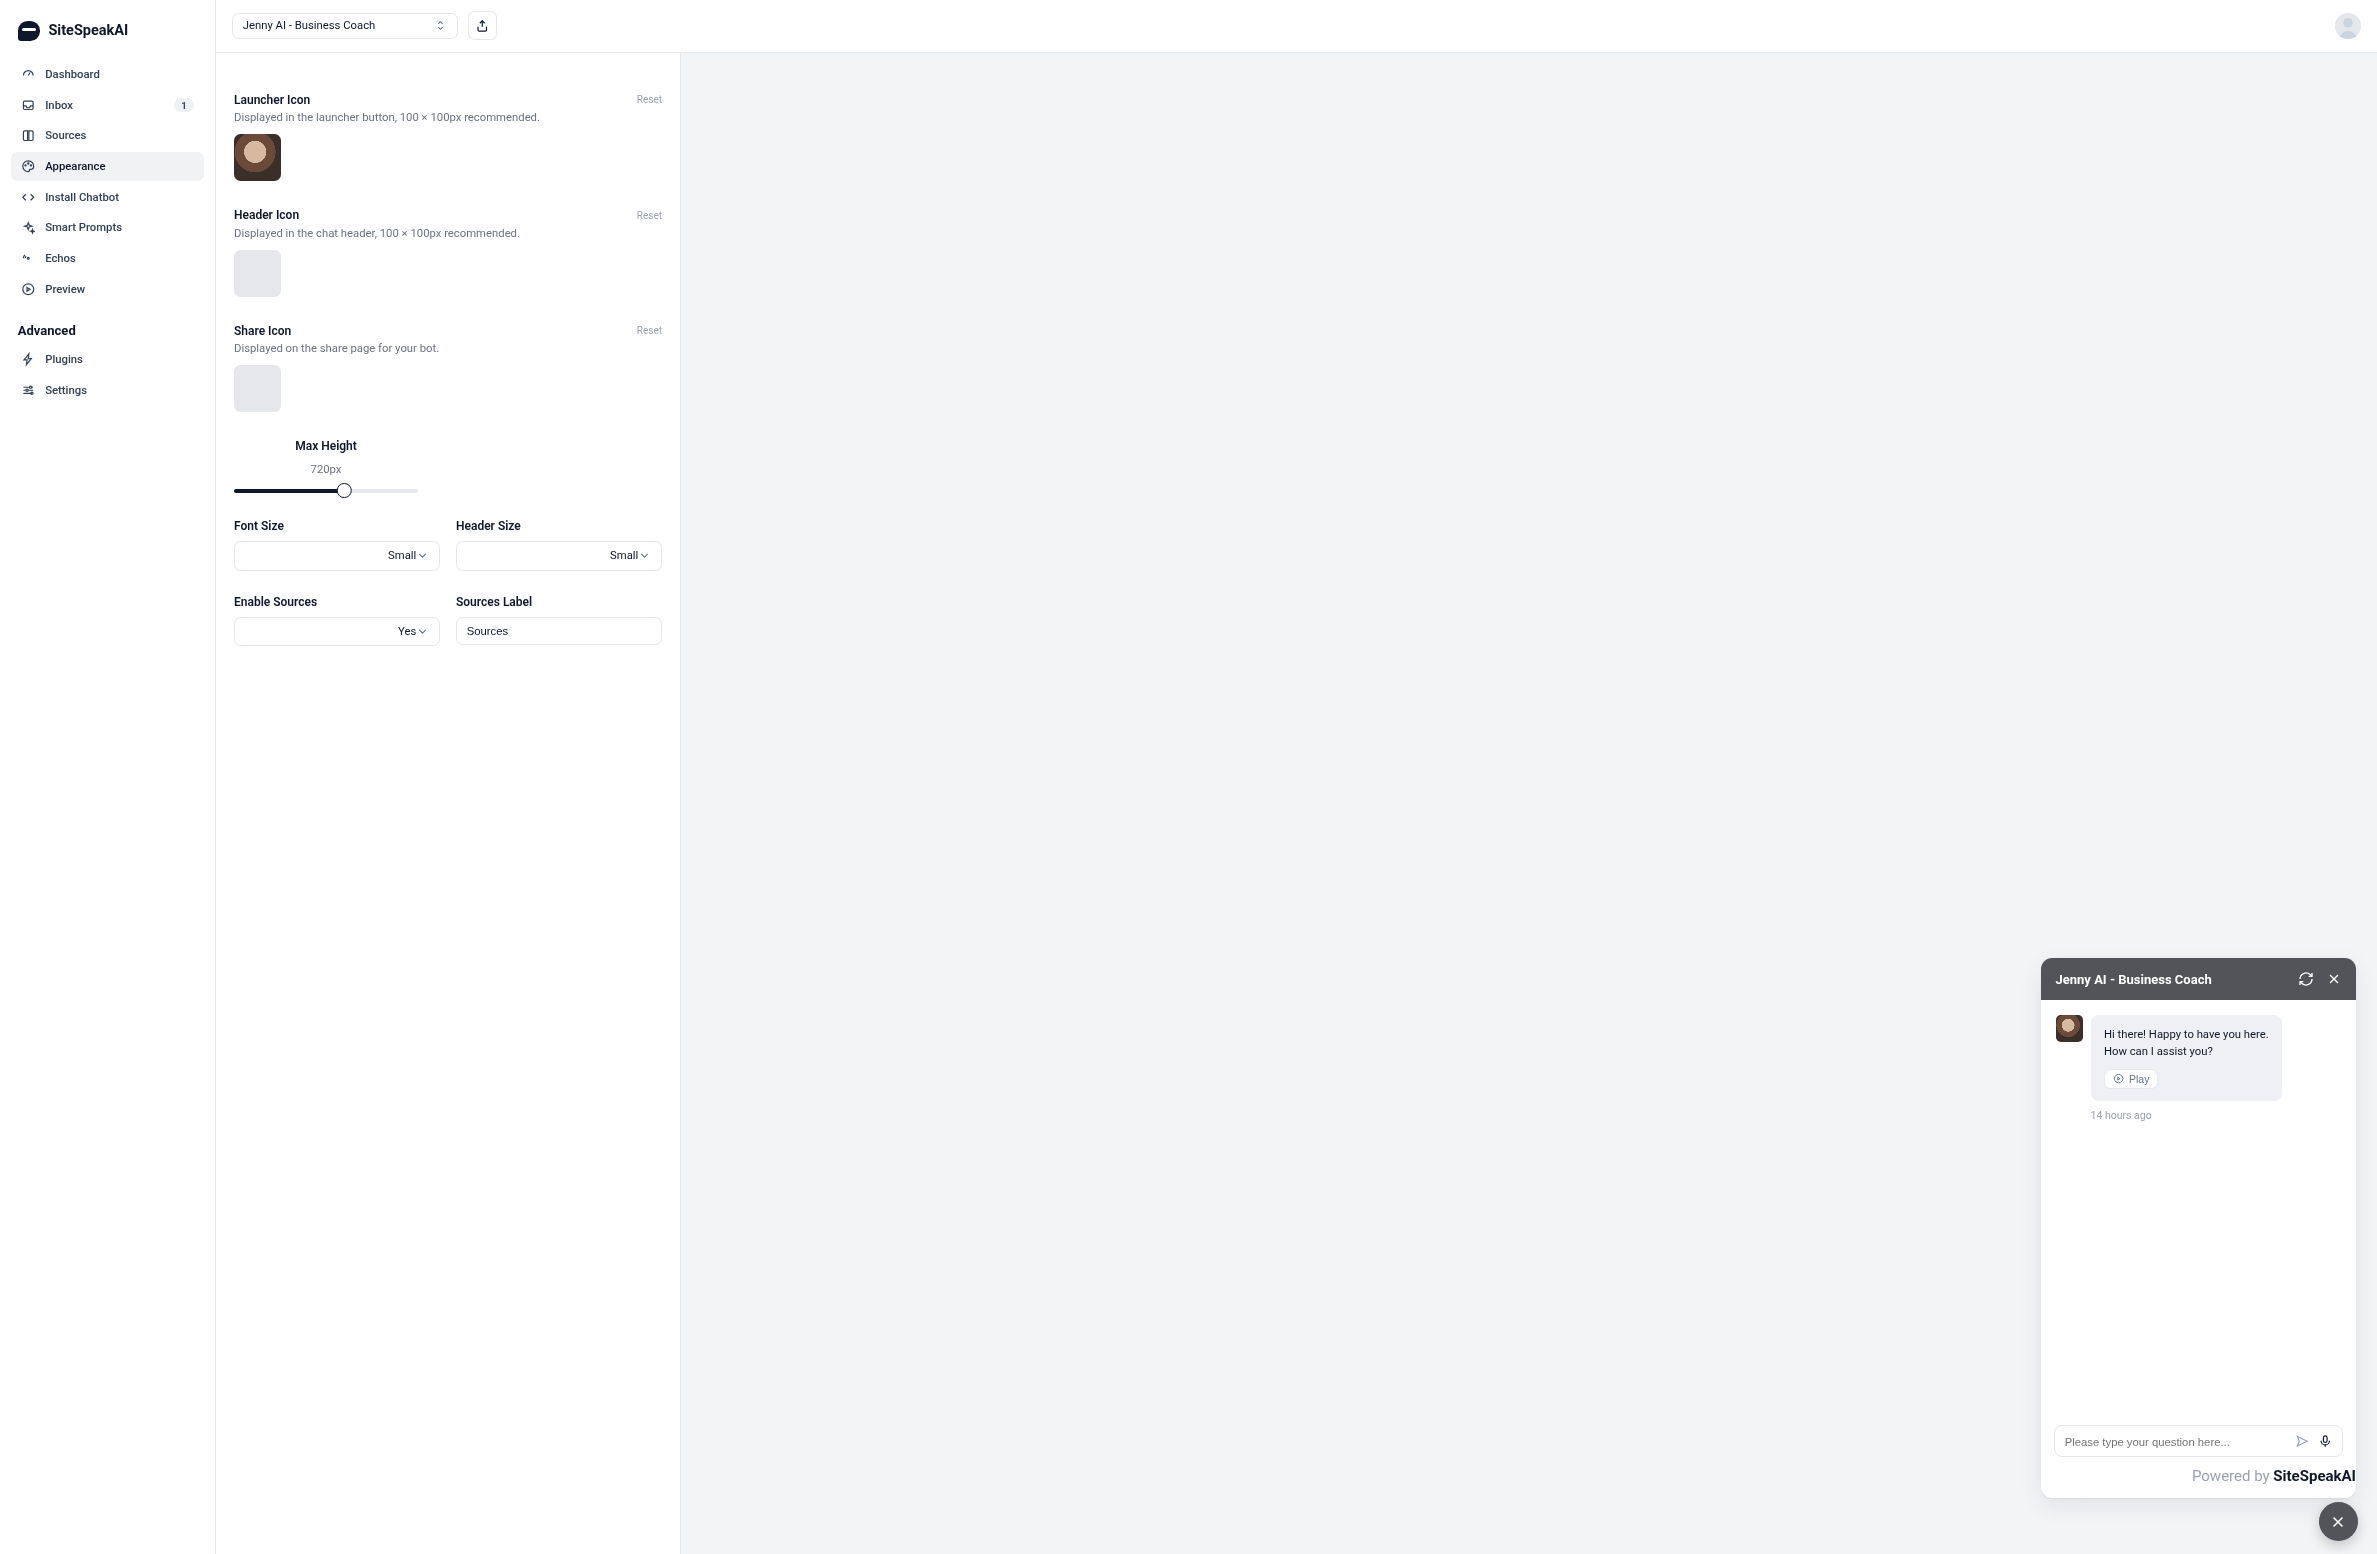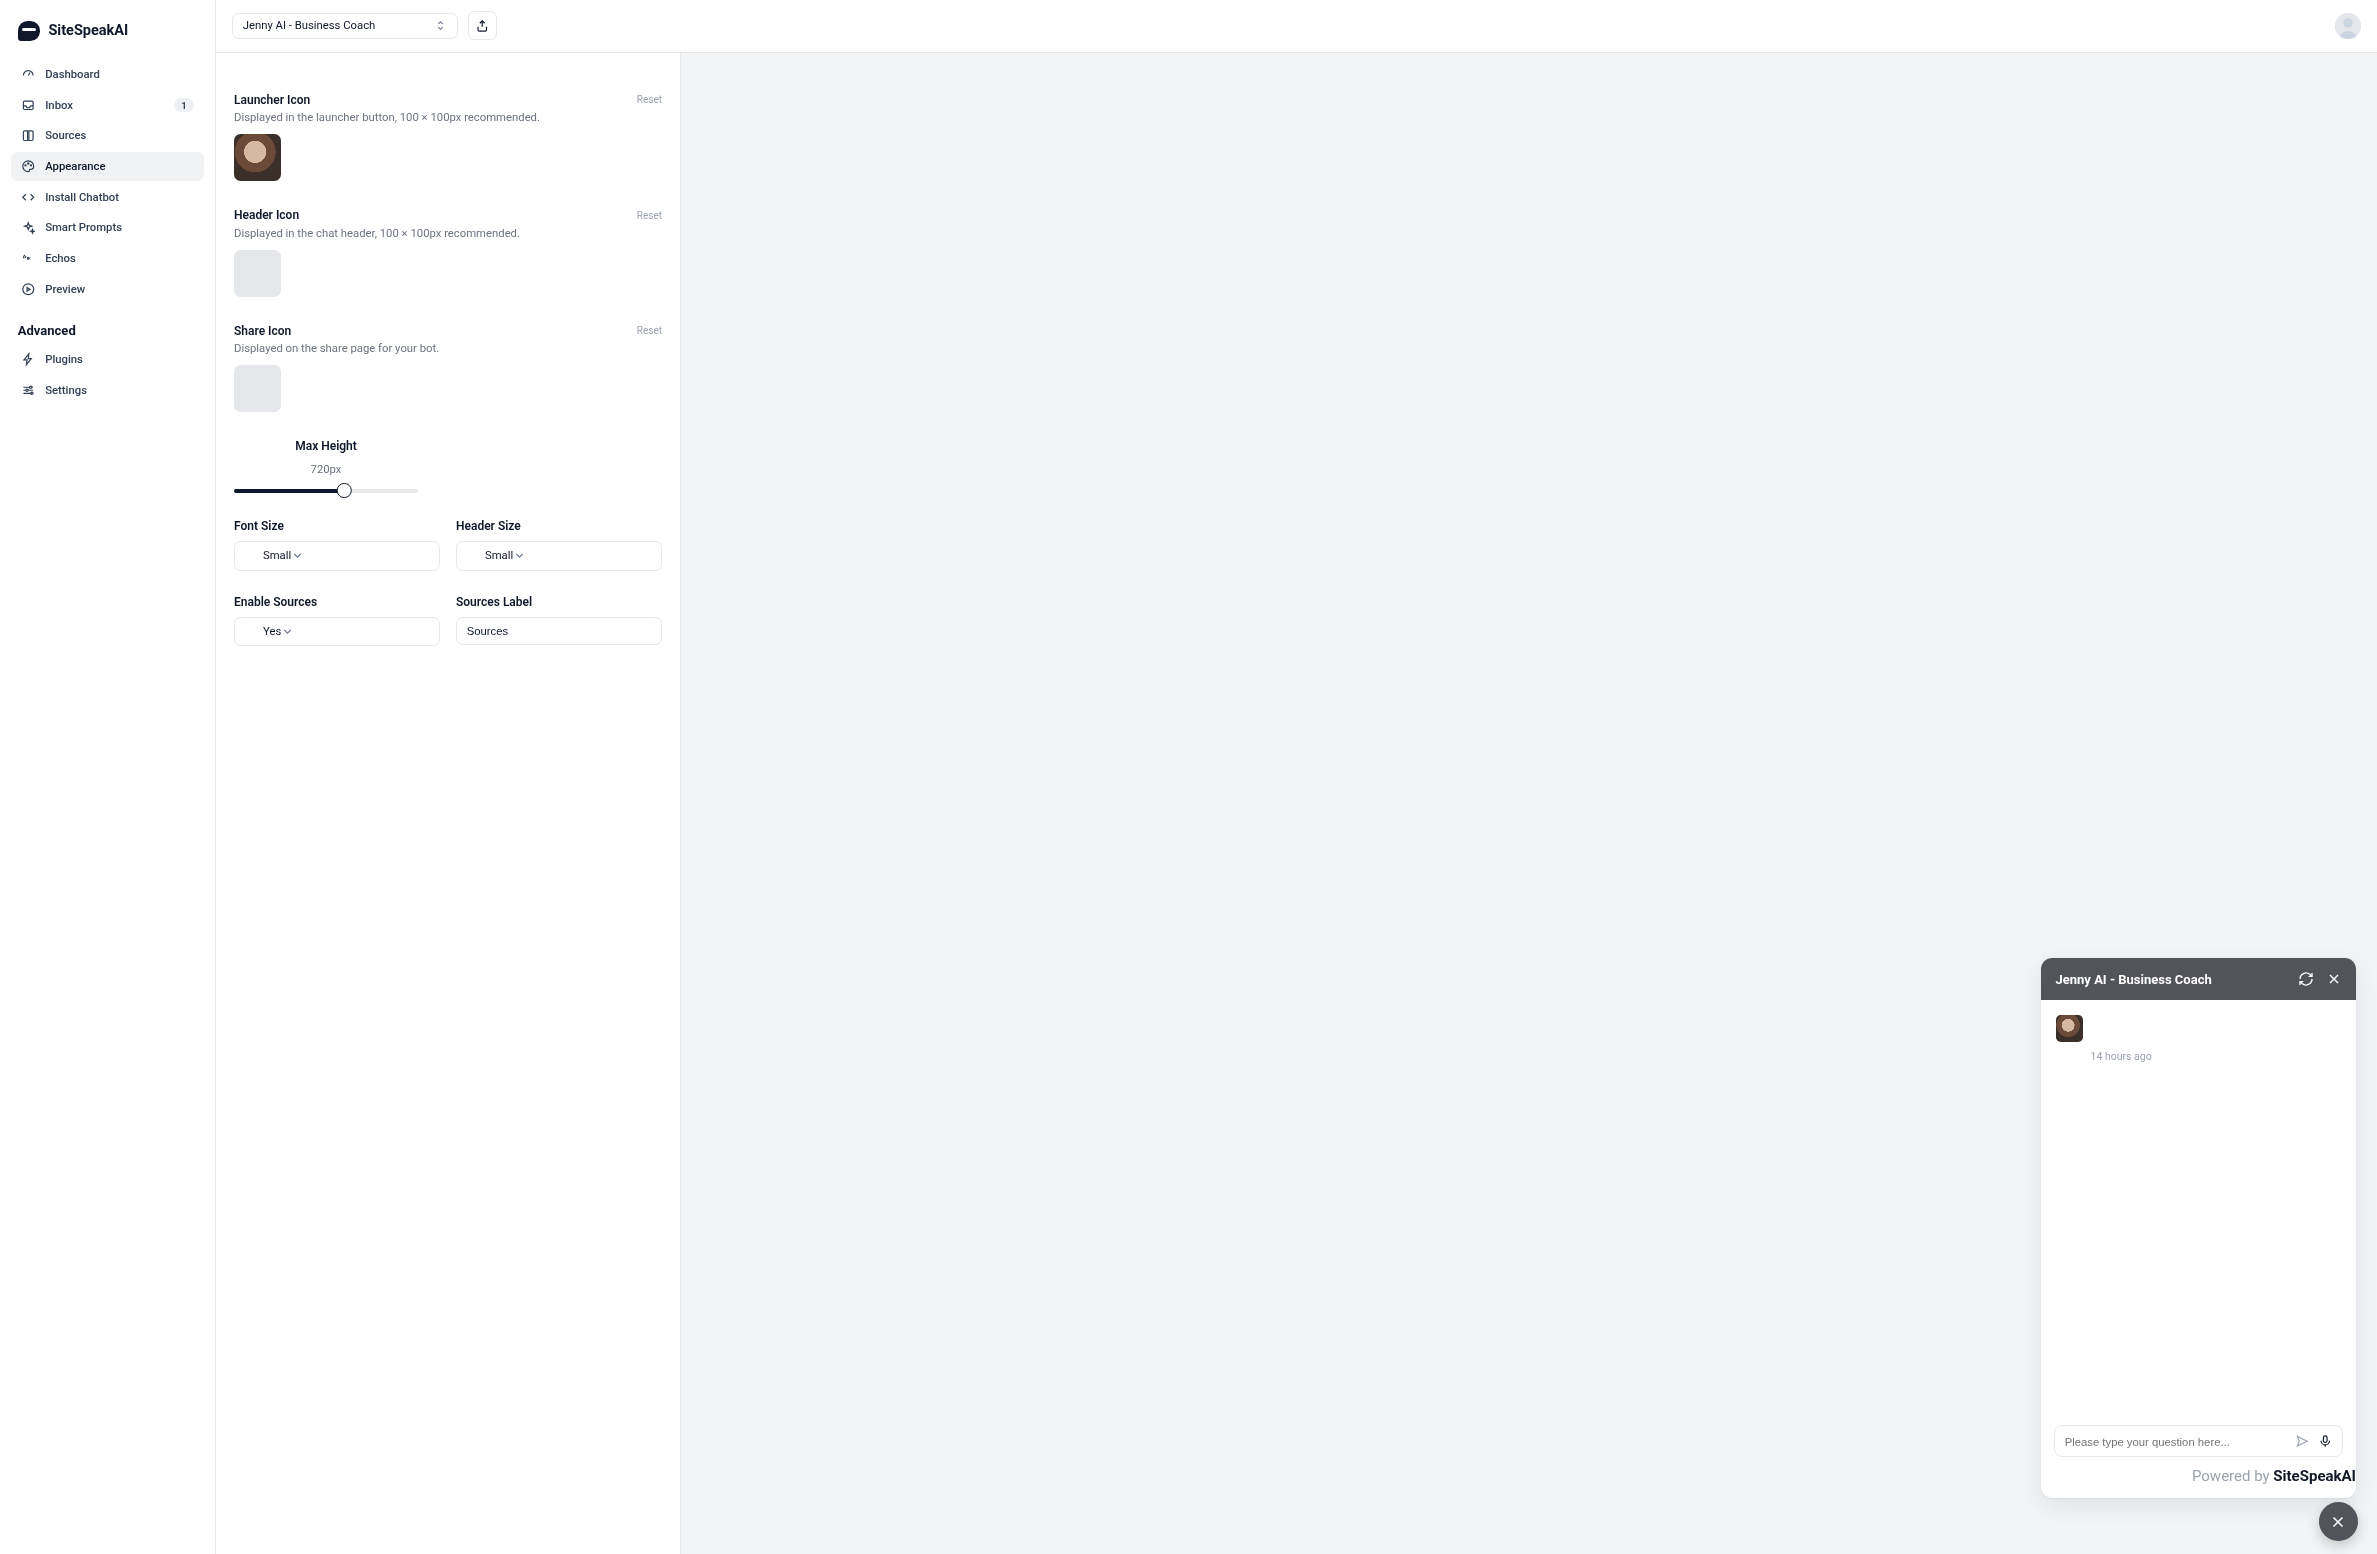--- a/index.html
+++ b/index.html
@@ -85,21 +85,21 @@
   .thumb {
     width: 47px; height: 47px; border-radius: 6.5px; background: #e5e7eb; margin-top: 9.7px;
     overflow: hidden; display: inline-flex;
   }
   .thumb.filled { background: radial-gradient(circle at 45% 38%, #d6b9a0 0 28%, #6b4a39 29% 52%, #3b2f2a 53% 100%); }
   .input, .select, .textinput {
     width: 100%; border: 0.8px solid #e5e7eb; border-radius: 6.5px; padding: 7.3px 9.7px;
     font-size: 11.3px; color: #0f172a; background: #fff;
   }
   .input::placeholder, .textinput::placeholder { color: #9ca3af; }
-  .select { display: flex; align-items: center; justify-content: flex-start; cursor: pointer; padding-left: 28px; }
+  .select { display: flex; align-items: center; justify-content: flex-end; cursor: pointer; padding-left: 28px; }
   .grid2 { display: grid; grid-template-columns: 1fr 1fr; gap: 16px; }
   .slider-row { display: flex; align-items: center; justify-content: space-between; gap: 9.7px; flex-direction: column; }
   .slider {
     margin-top: 11.3px; position: relative; width: 184px; height: 8px;
   }
   .slider .track { position: absolute; left: 0; right: 0; top: 2.4px; height: 3.2px; background: #e5e7eb; border-radius: 3.2px; }
   .slider .fill { position: absolute; left: 0; top: 2.4px; height: 3.2px; background: #0f172a; border-radius: 3.2px; }
   .slider .handle {
     position: absolute; top: -4px; width: 14.5px; height: 14.5px; background: #fff;
     border: 1.6px solid #0f172a; border-radius: 50%; transform: translateX(-50%);
@@ -410,20 +410,33 @@
               <span class="ico">
                 <svg viewBox="0 0 24 24" width="16" height="16" fill="none" stroke="currentColor" stroke-width="2">
                     <path d="M6 6l12 12M18 6L6 18"></path>
                   </svg>
               </span>
             </div>
           </div>
           <div class="chat-body">
             <div class="msg-row">
               <div class="msg-avatar"></div>
+              <div class="bubble">
+                <div>Hi there! Happy to have you here.</div>
+                <div>How can I assist you?</div>
+                <button class="play-pill">
+                  <span>
+                    <svg viewBox="0 0 24 24" width="11.3" height="11.3" fill="none" stroke="currentColor" stroke-width="2">
+                        <circle cx="12" cy="12" r="9"></circle>
+                        <path d="M10 9l5 3-5 3V9z"></path>
+                      </svg>
+                  </span>
+                  <span>Play</span>
+                </button>
+              </div>
             </div>
             <div class="msg-time">14 hours ago</div>
           </div>
           <div class="chat-input-row">
             <div class="chat-input">
               <input type="text" placeholder="Please type your question here..." style="">
               <span class="icob">
                 <svg viewBox="0 0 24 24" width="14.5" height="14.5" fill="none" stroke="currentColor" stroke-width="2">
                     <path d="M4 20l16-8L4 4l3 8-3 8z"></path>
                   </svg>

